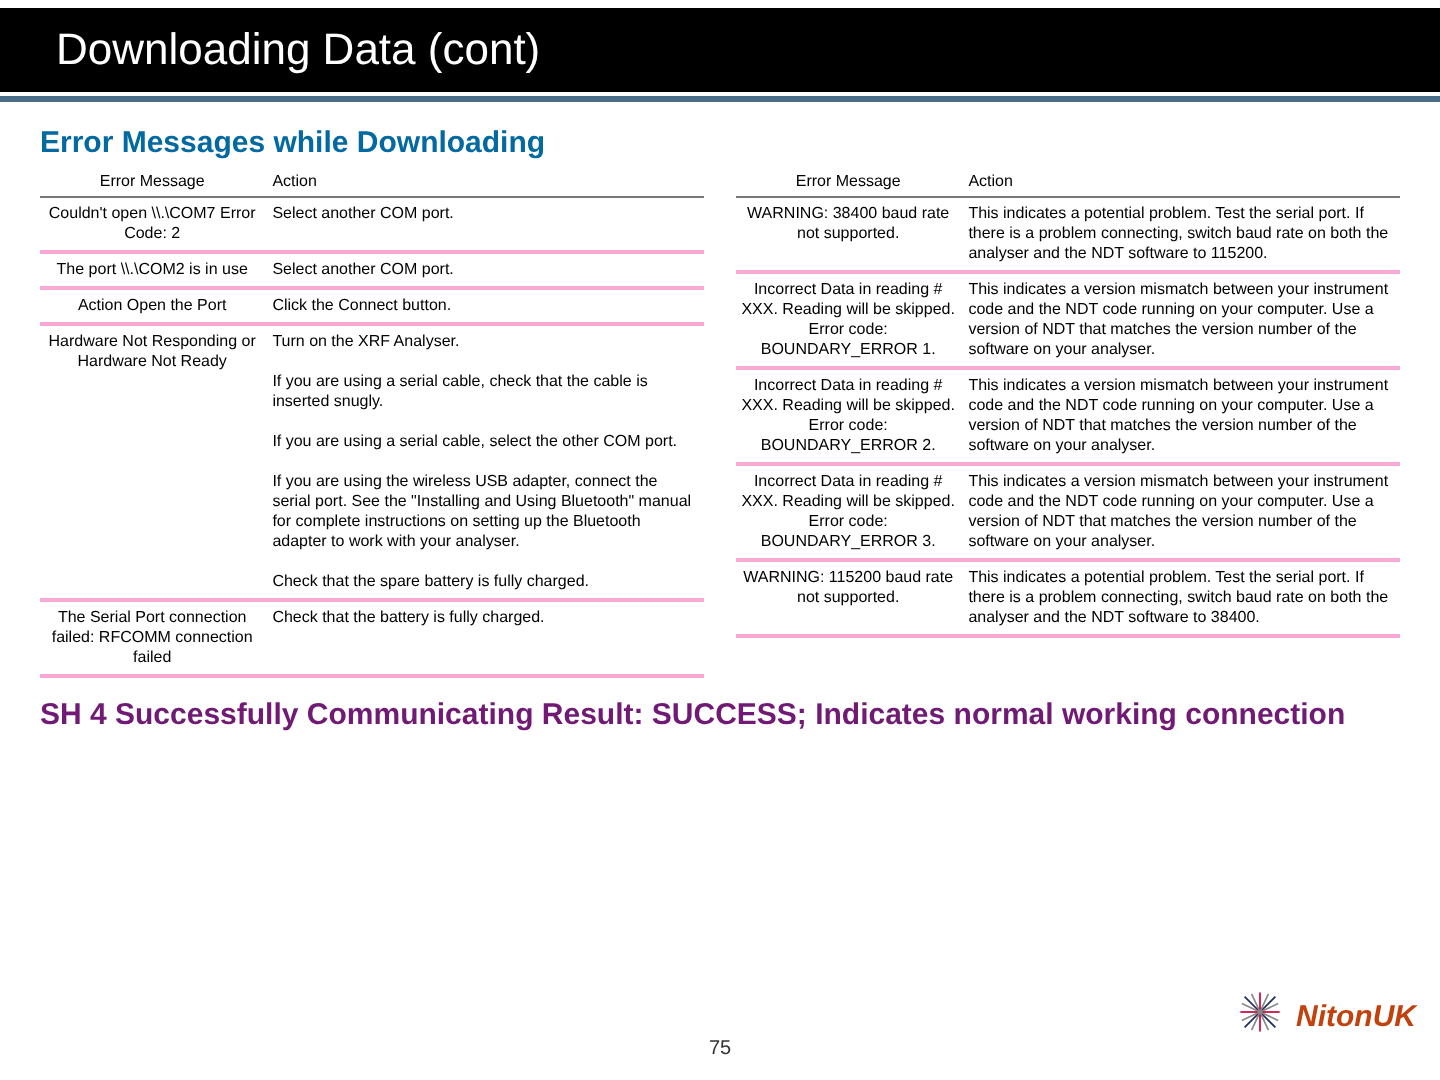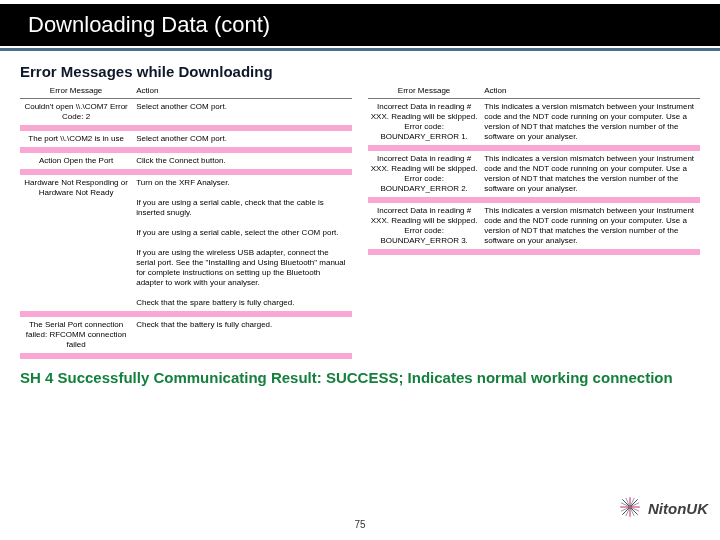--- a/index.html
+++ b/index.html
@@ -29,21 +29,21 @@
     background: #4a6e8a;
     margin-bottom: 6px;
   }
   .slide-body {
     padding: 4px 20px 0 20px;
   }
   .section-head {
     font-size: 15px;
     font-weight: bold;
     margin: 2px 0 4px 0;
-    color: #0f172a;
+    color: #0369a1;
   }
   .columns {
     display: flex;
     gap: 16px;
   }
   .col {
     flex: 1;
     min-width: 0;
   }
   table {
@@ -54,29 +54,29 @@
   }
   th {
     text-align: left;
     font-weight: normal;
     padding: 2px 4px 2px 0;
     border-bottom: 1px solid #777;
     vertical-align: bottom;
   }
   td {
     padding: 3px 4px 3px 0;
-    border-bottom: 6px solid #f9a8d4;
+    border-bottom: 2px solid #f9a8d4;
     vertical-align: top;
   }
   .msg-col { width: 35%; text-align: center; }
   .success {
     font-size: 15px;
     font-weight: bold;
     margin-top: 10px;
-    color: #15803d;
+    color: #701a75;
   }
   .footer {
     position: absolute;
     bottom: 10px;
     left: 0;
     width: 100%;
     display: flex;
     justify-content: center;
     align-items: flex-end;
     font-size: 10px;
@@ -85,21 +85,21 @@
   .logo {
     position: absolute;
     right: 12px;
     bottom: 6px;
     display: flex;
     align-items: center;
     gap: 4px;
     font-weight: bold;
     font-style: italic;
     font-size: 15px;
-    color: #404040;
+    color: #c2410c;
   }
   .logo svg { width: 28px; height: 28px; }
 </style>
 </head>
 <body>
 
 <div class="title-bar">
   <h1>Downloading Data (cont)</h1>
 </div>
 <div class="accent"></div>
@@ -151,30 +151,38 @@
     <div class="col">
       <table>
         <thead>
           <tr>
             <th class="msg-col">Error Message</th>
             <th>Action</th>
           </tr>
         </thead>
         <tbody id="right-body">
             <tr>
+              <td class="msg-col">WARNING: 38400 baud rate not supported.</td>
+              <td style="white-space: pre-line;">This indicates a potential problem. Test the serial port. If there is a problem connecting, switch baud rate on both the analyser and the NDT software to 115200.</td>
+            </tr>
+            <tr>
               <td class="msg-col">Incorrect Data in reading # XXX. Reading will be skipped. Error code: BOUNDARY_ERROR 1.</td>
               <td style="white-space: pre-line;">This indicates a version mismatch between your instrument code and the NDT code running on your computer. Use a version of NDT that matches the version number of the software on your analyser.</td>
             </tr>
             <tr>
               <td class="msg-col">Incorrect Data in reading # XXX. Reading will be skipped. Error code: BOUNDARY_ERROR 2.</td>
               <td style="white-space: pre-line;">This indicates a version mismatch between your instrument code and the NDT code running on your computer. Use a version of NDT that matches the version number of the software on your analyser.</td>
             </tr>
             <tr>
               <td class="msg-col">Incorrect Data in reading # XXX. Reading will be skipped. Error code: BOUNDARY_ERROR 3.</td>
               <td style="white-space: pre-line;">This indicates a version mismatch between your instrument code and the NDT code running on your computer. Use a version of NDT that matches the version number of the software on your analyser.</td>
+            </tr>
+            <tr>
+              <td class="msg-col">WARNING: 115200 baud rate not supported.</td>
+              <td style="white-space: pre-line;">This indicates a potential problem. Test the serial port. If there is a problem connecting, switch baud rate on both the analyser and the NDT software to 38400.</td>
             </tr>
           </tbody>
       </table>
     </div>
   </div>
 
   <div class="success">SH 4 Successfully Communicating Result: SUCCESS; Indicates normal working connection</div>
 </div>
 
 <div class="footer">

